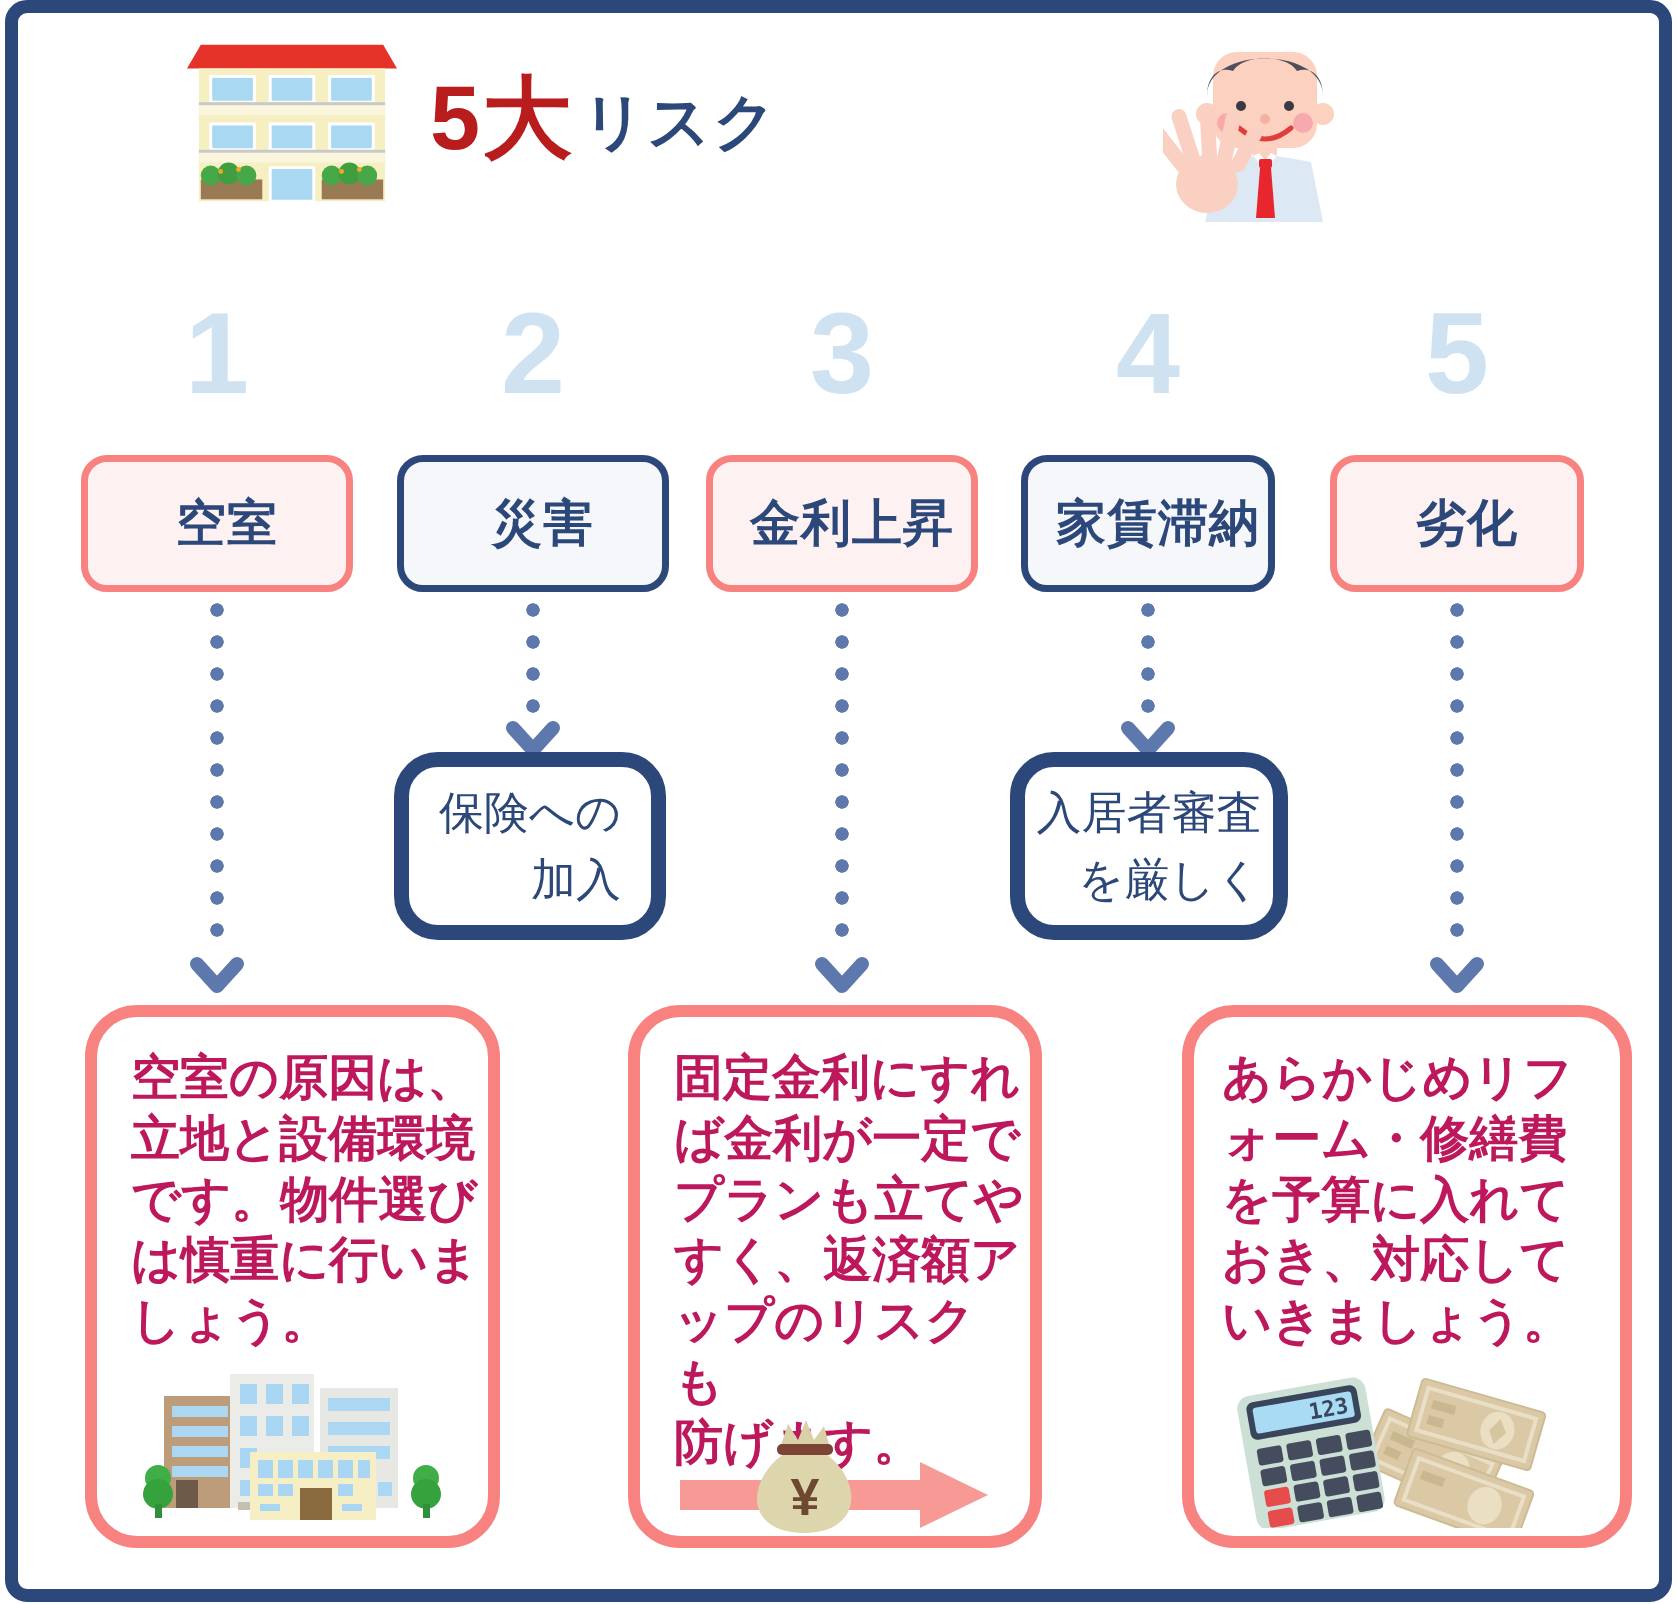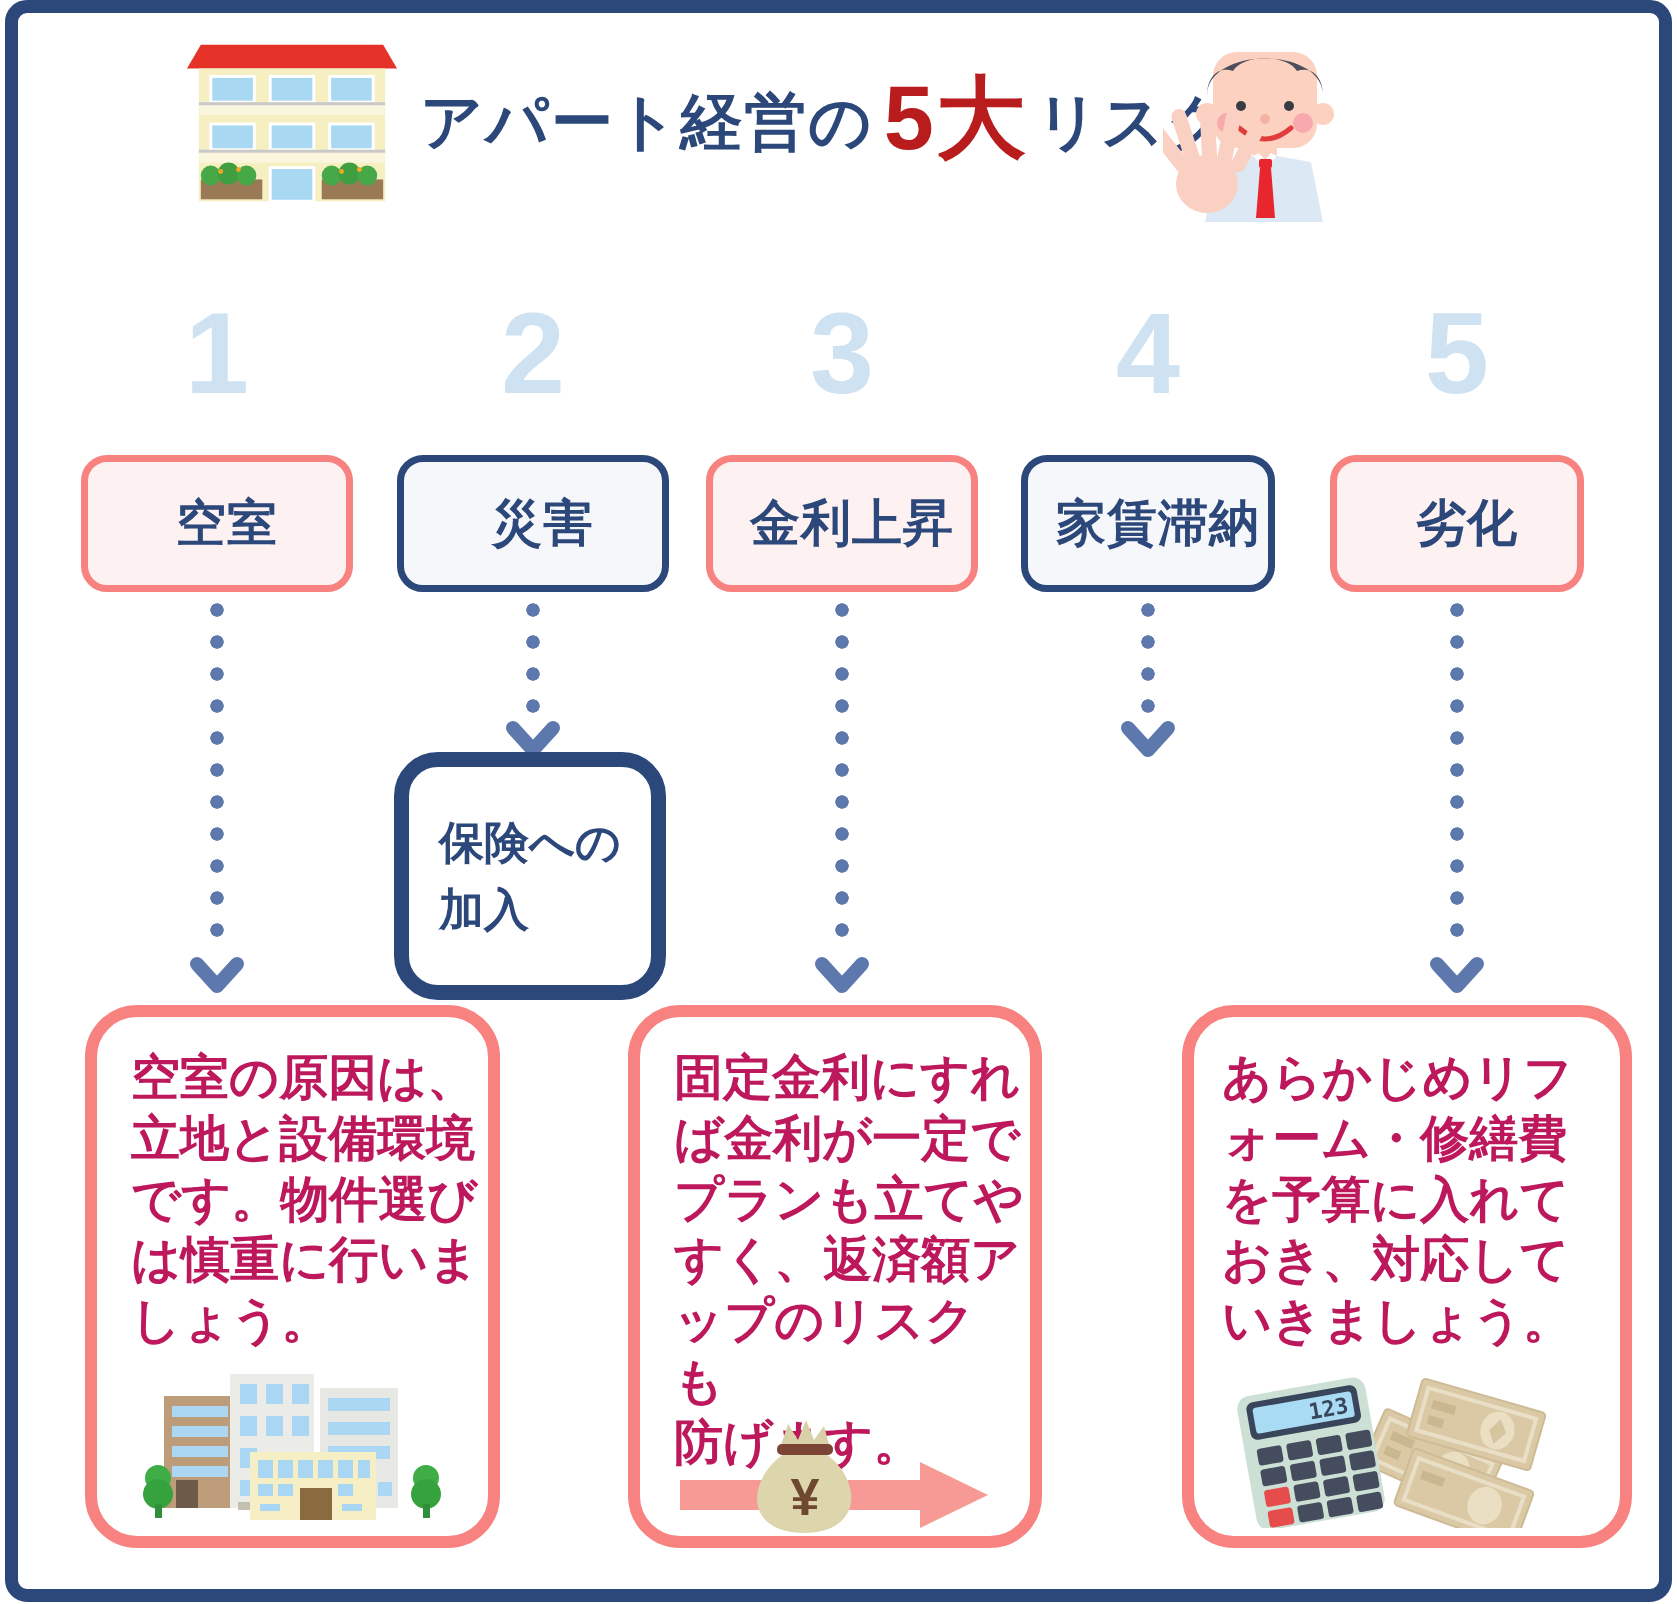--- a/index.html
+++ b/index.html
@@ -44,24 +44,24 @@
   }
   .dots.long{height:352px;}
   .dots.short{height:114px;}
   .d1{left:210px}.d2{left:526px}.d3{left:835px}.d4{left:1141px}.d5{left:1450px}
   .chev{position:absolute;width:56px;height:40px;}
   .chev.long{top:956px;}
   .chev.short{top:720px;}
   .ch1{left:189px}.ch2{left:505px}.ch3{left:814px}.ch4{left:1120px}.ch5{left:1429px}
   
   .mbox{
-    position:absolute;top:752px;height:248px;box-sizing:border-box;background:#ffffff;
+    position:absolute;top:752px;height:188px;box-sizing:border-box;background:#ffffff;
     border:15px solid #2c4779;border-radius:44px;
-    display:flex;align-items:center;justify-content:center;text-align:left;
-    font-size:45px;font-weight:bold;color:#2c4779;line-height:1.5;white-space:pre-line;
+    display:flex;align-items:center;justify-content:center;text-align:right;
+    font-size:45px;font-weight:normal;color:#2c4779;line-height:1.5;white-space:pre-line;
   }
   .mb2{left:394px;width:272px}.mb4{left:1010px;width:278px}
   
   .bbox{
     position:absolute;top:1005px;height:543px;box-sizing:border-box;background:#ffffff;
     border:12px solid #f8827f;border-radius:52px;
   }
   .bb1{left:85px;width:415px}.bb3{left:628px;width:414px}.bb5{left:1182px;width:450px}
   .btext{
     position:absolute;left:34px;right:6px;top:30px;
@@ -107,21 +107,20 @@
       <rect x="140" y="140" width="62" height="20" fill="#9a7a55"></rect>
       <circle cx="150" cy="136" r="10" fill="#46a846"></circle>
         <circle cx="168" cy="134" r="11" fill="#3f9e3f"></circle>
         <circle cx="186" cy="136" r="10" fill="#46a846"></circle>
       <circle cx="160" cy="132" r="2.5" fill="#f5a623"></circle>
         <circle cx="178" cy="130" r="2.5" fill="#f5a623"></circle>
     </g>
   </svg>
 
   <div class="title">
-    <span class="t-n">アパート経営の</span>
     <span class="t-hl">5大</span>
     <span class="t-n">リスク</span>
   </div>
 
   <svg class="man" viewBox="0 0 198 196">
     <circle cx="44" cy="88" r="11" fill="#fcd1c0"></circle>
       <circle cx="160" cy="88" r="11" fill="#fcd1c0"></circle>
     <rect x="50" y="26" width="104" height="96" rx="24" fill="#fcd1c0"></rect>
     <path d="M44,70 C44,20 160,20 160,70 C160,50 148,40 134,45 C124,28 80,28 70,45 C56,40 44,50 44,70 Z" fill="#4d4f5c"></path>
     <circle cx="78" cy="80" r="5" fill="#3a3a44"></circle>
@@ -186,20 +185,24 @@
     <polyline points="8,8 28,30 48,8" stroke="#5d78ac" stroke-width="14" fill="none" stroke-linecap="round" stroke-linejoin="round"></polyline>
   </svg>
   <svg class="chev long ch5" viewBox="0 0 56 40">
     <polyline points="8,8 28,30 48,8" stroke="#5d78ac" stroke-width="14" fill="none" stroke-linecap="round" stroke-linejoin="round"></polyline>
   </svg>
 
   <div class="mbox mb2">
     <span>保険への
 加入</span>
   </div>
+  <div class="mbox mb4">
+    <span>入居者審査
+を厳しく</span>
+  </div>
 
   <div class="bbox bb1">
     <div class="btext">空室の原因は、
 立地と設備環境
 です。物件選び
 は慎重に行いま
 しょう。</div>
   </div>
   <div class="bbox bb3">
     <div class="btext">固定金利にすれ

